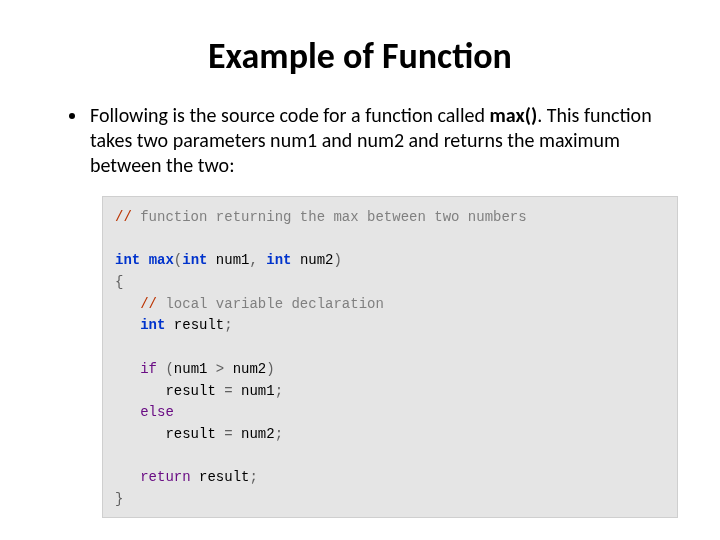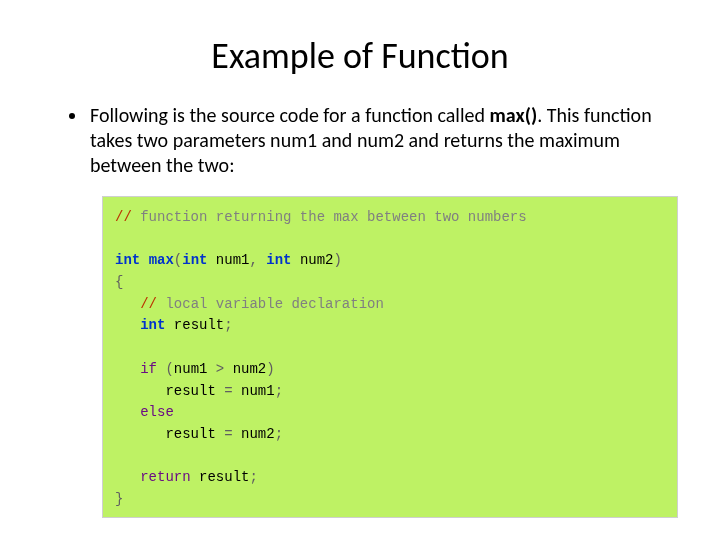--- a/index.html
+++ b/index.html
@@ -14,21 +14,21 @@
       overflow: hidden;
     }
     .slide {
       width: 100%;
       height: 100%;
       padding: 24px 40px 0 40px;
     }
     .title {
       text-align: center;
       font-size: 36px;
-      font-weight: 400;
+      font-weight: 700;
       margin: 10px 0 22px 0;
       letter-spacing: 0;
     }
     .body-text {
       font-size: 20px;
       line-height: 1.25;
       margin: 0 0 18px 0;
     }
     ul.bullet {
       list-style: disc;
@@ -41,21 +41,21 @@
     }
     .bold { font-weight: 700; }
     .code-box {
       border: 1px solid #cfcfcf;
       margin: 0 0 0 62px;
       width: 576px;
       padding: 10px 12px 6px 12px;
       font-family: Consolas, "Courier New", monospace;
       font-size: 14px;
       line-height: 1.55;
-      background: #bef264;
+      background: #e5e5e5;
       white-space: pre;
     }
     .c-comment { color: #808080; }
     .c-kw      { color: #6a0d84; } 
     .c-type    { color: #0033cc; font-weight: 700; }
     .c-func    { color: #0033cc; font-weight: 700; }
     .c-punc    { color: #606060; }
 
     .slash     { color: #bb3300; }
   </style>

